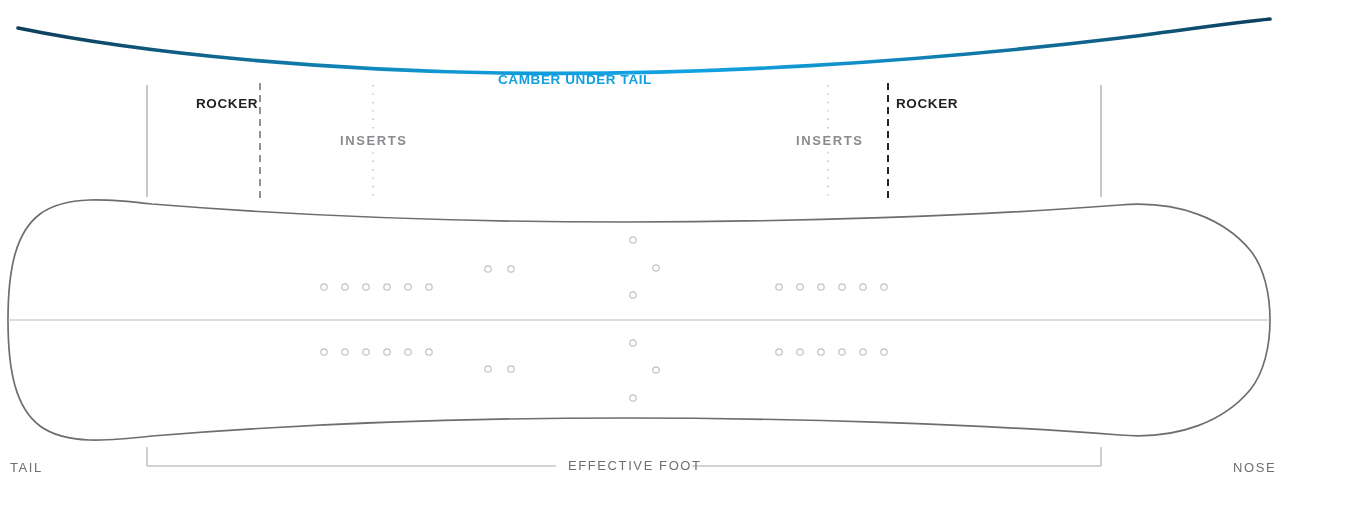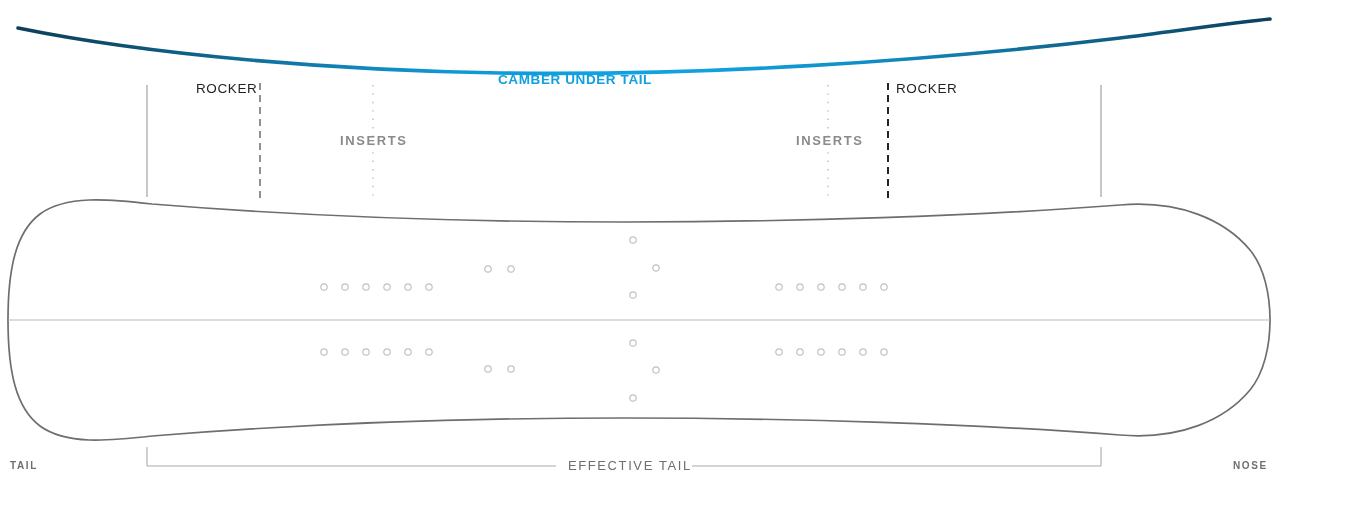--- a/index.html
+++ b/index.html
@@ -26,41 +26,42 @@
     display: block;
   }
   .lbl {
     position: absolute;
     white-space: nowrap;
     line-height: 1;
     user-select: none;
   }
   .lbl-rocker {
     font-size: 13.5px;
-    font-weight: 400;
+    font-weight: 700;
     letter-spacing: 0.6px;
     color: #231f20;
     font-stretch: condensed;
+    margin-top: 15px;
   }
   .lbl-camber {
     font-size: 13.5px;
     font-weight: 700;
     letter-spacing: 0.6px;
     color: #11a0e0;
     font-stretch: condensed;
   }
   .lbl-inserts {
     font-size: 13px;
     font-weight: 700;
     letter-spacing: 1.6px;
     color: #8b8b8f;
   }
   .lbl-end {
-    font-size: 10px;
-    font-weight: 700;
+    font-size: 13px;
+    font-weight: 400;
     letter-spacing: 1.6px;
     color: #6f6f73;
   }
   .lbl-edge {
     font-size: 13px;
     font-weight: 400;
     letter-spacing: 1.6px;
     color: #6f6f73;
   }
 </style>
@@ -162,15 +163,15 @@
   <span class="lbl lbl-camber" id="lbl-camber" style="left: 498px; top: 73px;">CAMBER UNDER TAIL</span>
 
   <span class="lbl lbl-inserts" id="lbl-inserts-left" style="left: 340px; top: 134px;">INSERTS</span>
 
   <span class="lbl lbl-inserts" id="lbl-inserts-right" style="left: 796px; top: 134px;">INSERTS</span>
 
   <span class="lbl lbl-end" id="lbl-tail" style="left: 10px; top: 461px;">TAIL</span>
 
   <span class="lbl lbl-end" id="lbl-nose" style="left: 1233px; top: 461px;">NOSE</span>
 
-  <span class="lbl lbl-edge" id="lbl-effective-edge" style="left: 568px; top: 459px;">EFFECTIVE TAIL</span>
+  <span class="lbl lbl-edge" id="lbl-effective-edge" style="left: 568px; top: 459px;">EFFECTIVE FOOT</span>
 
 </div>
 
 </body></html>

